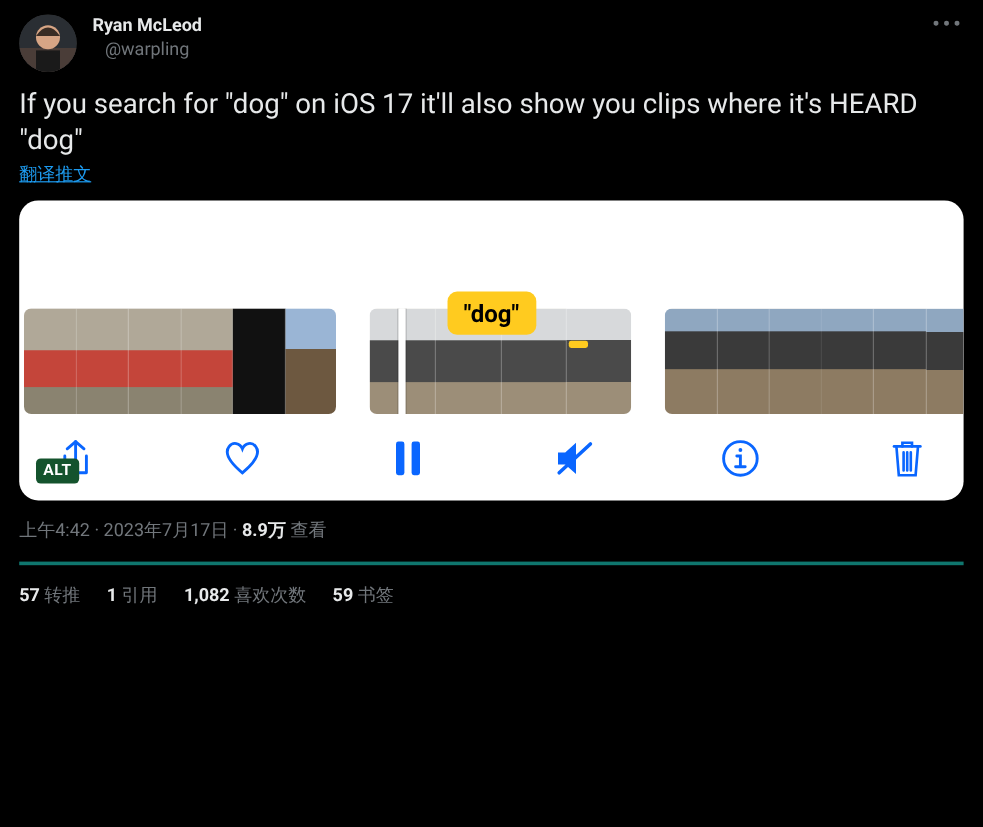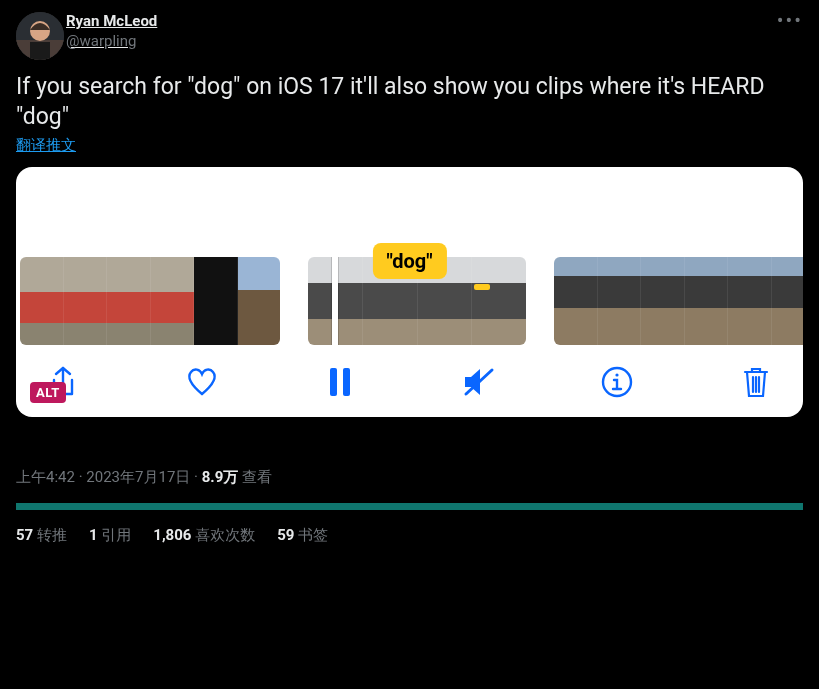--- a/index.html
+++ b/index.html
@@ -11,36 +11,35 @@
     font-size: 15px;
     overflow: hidden;
   }
   .tweet {
     padding: 12px 16px 0 16px;
     position: relative;
   }
   .header {
     display: flex;
     align-items: flex-start;
-    gap: 2px;
+    gap: 13px;
     margin-bottom: 12px;
-    text-decoration: underline;
   }
   .avatar {
     width: 48px;
     height: 48px;
     border-radius: 50%;
     overflow: hidden;
     flex-shrink: 0;
     background: #333;
   }
   .avatar svg { width: 100%; height: 100%; display: block; }
   .name-col { display: flex; flex-direction: column; line-height: 1.3; }
   .display-name { font-weight: 700; font-size: 15px; color: #e7e9ea; }
-  .handle { color: #71767b; font-size: 15px; }
+  .handle { color: #71767b; font-size: 15px; text-align: center; }
   .more-btn {
     position: absolute;
     right: 16px;
     top: 8px;
     color: #71767b;
     font-size: 20px;
     letter-spacing: 2px;
     cursor: pointer;
   }
   .body-text {
@@ -143,35 +142,34 @@
     cursor: pointer;
     display: flex;
     align-items: center;
     justify-content: center;
   }
   .tool-icon svg { overflow: visible; }
   .alt-badge {
     position: absolute;
     left: 14px;
     bottom: 14px;
-    background: #be185d;
+    background: #14532d;
     color: #fff;
     font-weight: 700;
     font-size: 13px;
     padding: 3px 6px;
     border-radius: 4px;
     cursor: pointer;
     letter-spacing: 0.5px;
   }
   .meta-row {
     color: #71767b;
     font-size: 15px;
     padding: 16px 0;
-    border-bottom: 7px solid #0f766e;
-    margin-top: 35px;
+    border-bottom: 3px solid #0f766e;
   }
   .meta-row .views-count { color: #e7e9ea; font-weight: 700; }
   .stats-row {
     display: flex;
     gap: 22px;
     padding: 16px 0 0 0;
     color: #71767b;
     font-size: 15px;
   }
   .stat { cursor: pointer; }
@@ -289,21 +287,21 @@
   <div class="stats-row">
     <span class="stat">
       <span class="num">57</span>
       <span>转推</span>
     </span>
     <span class="stat">
       <span class="num">1</span>
       <span>引用</span>
     </span>
     <span class="stat">
-      <span class="num">1,806</span>
+      <span class="num">1,082</span>
       <span>喜欢次数</span>
     </span>
     <span class="stat">
       <span class="num">59</span>
       <span>书签</span>
     </span>
   </div>
 
 </div>
 

